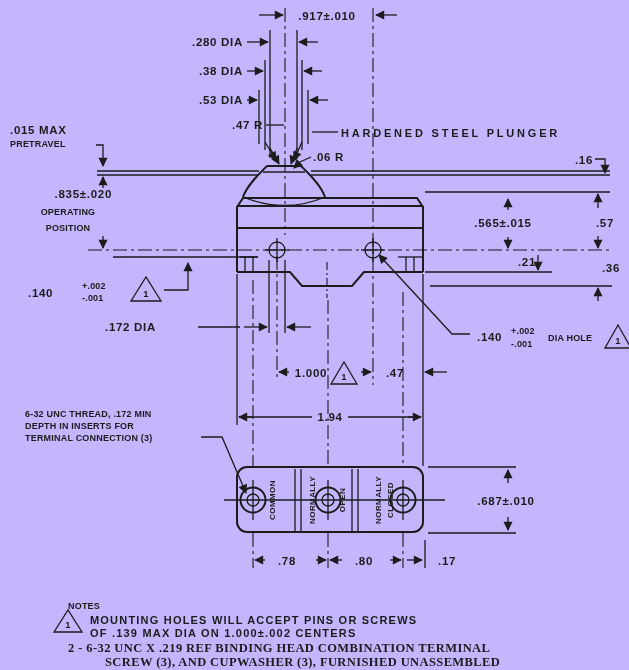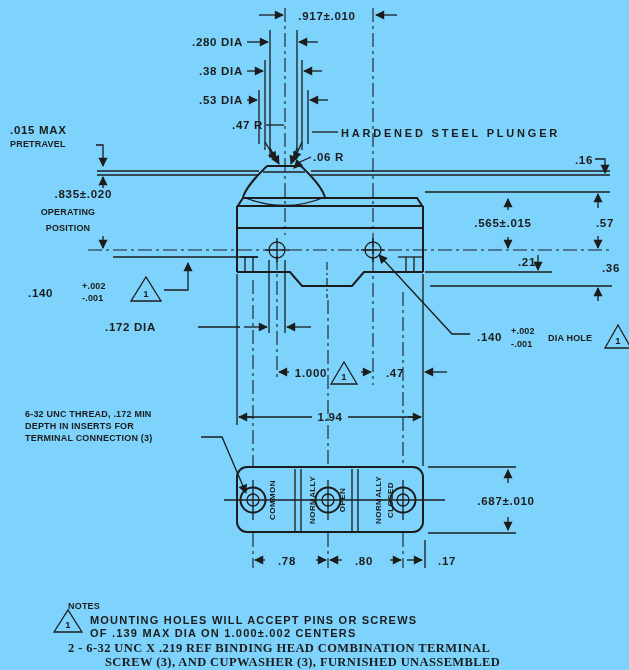--- a/index.html
+++ b/index.html
@@ -1,16 +1,16 @@
 <!DOCTYPE html>
 <html><head>
 <meta charset="utf-8">
 <style>
   html,body{margin:0;padding:0;background:#ffffff;}
-  .stage{width:629px;height:670px;position:relative;background:#7dd3fc;overflow:hidden;}
+  .stage{width:629px;height:670px;position:relative;background:#c4b5fd;overflow:hidden;}
   svg{display:block;}
   .s  {stroke:#1c1c1c;stroke-width:2;fill:none;}
   .t  {stroke:#1c1c1c;stroke-width:1.3;fill:none;}
   .d  {stroke:#1c1c1c;stroke-width:1.3;fill:none;}
   .cl {stroke:#1c1c1c;stroke-width:1.1;fill:none;stroke-dasharray:14 4 3 4;}
   .cls{stroke:#1c1c1c;stroke-width:1.1;fill:none;stroke-dasharray:8 3 2 3;}
   text{fill:#1c1c1c;}
   .lbl {font:bold 11.5px "Liberation Sans",sans-serif;letter-spacing:.7px;}
   .sm  {font:bold 9px "Liberation Sans",sans-serif;letter-spacing:.2px;}
   .flag{font:bold 9.5px "Liberation Sans",sans-serif;}

